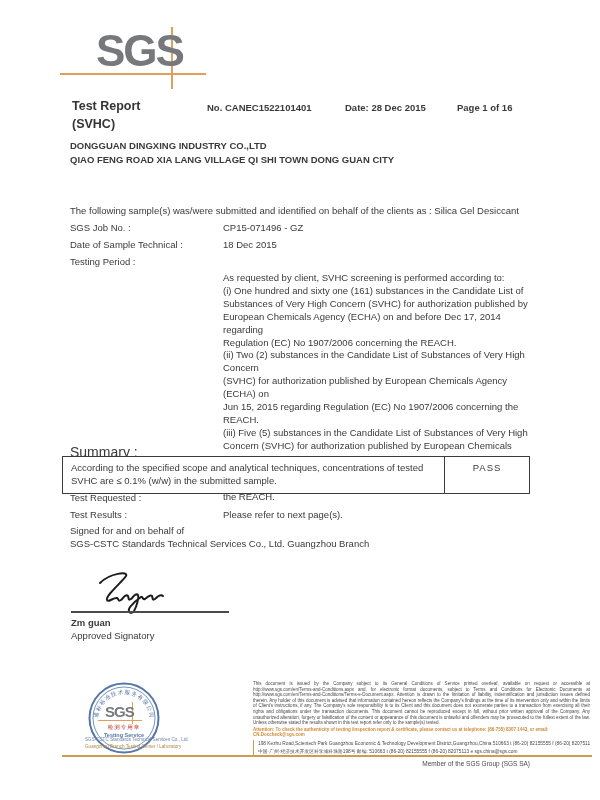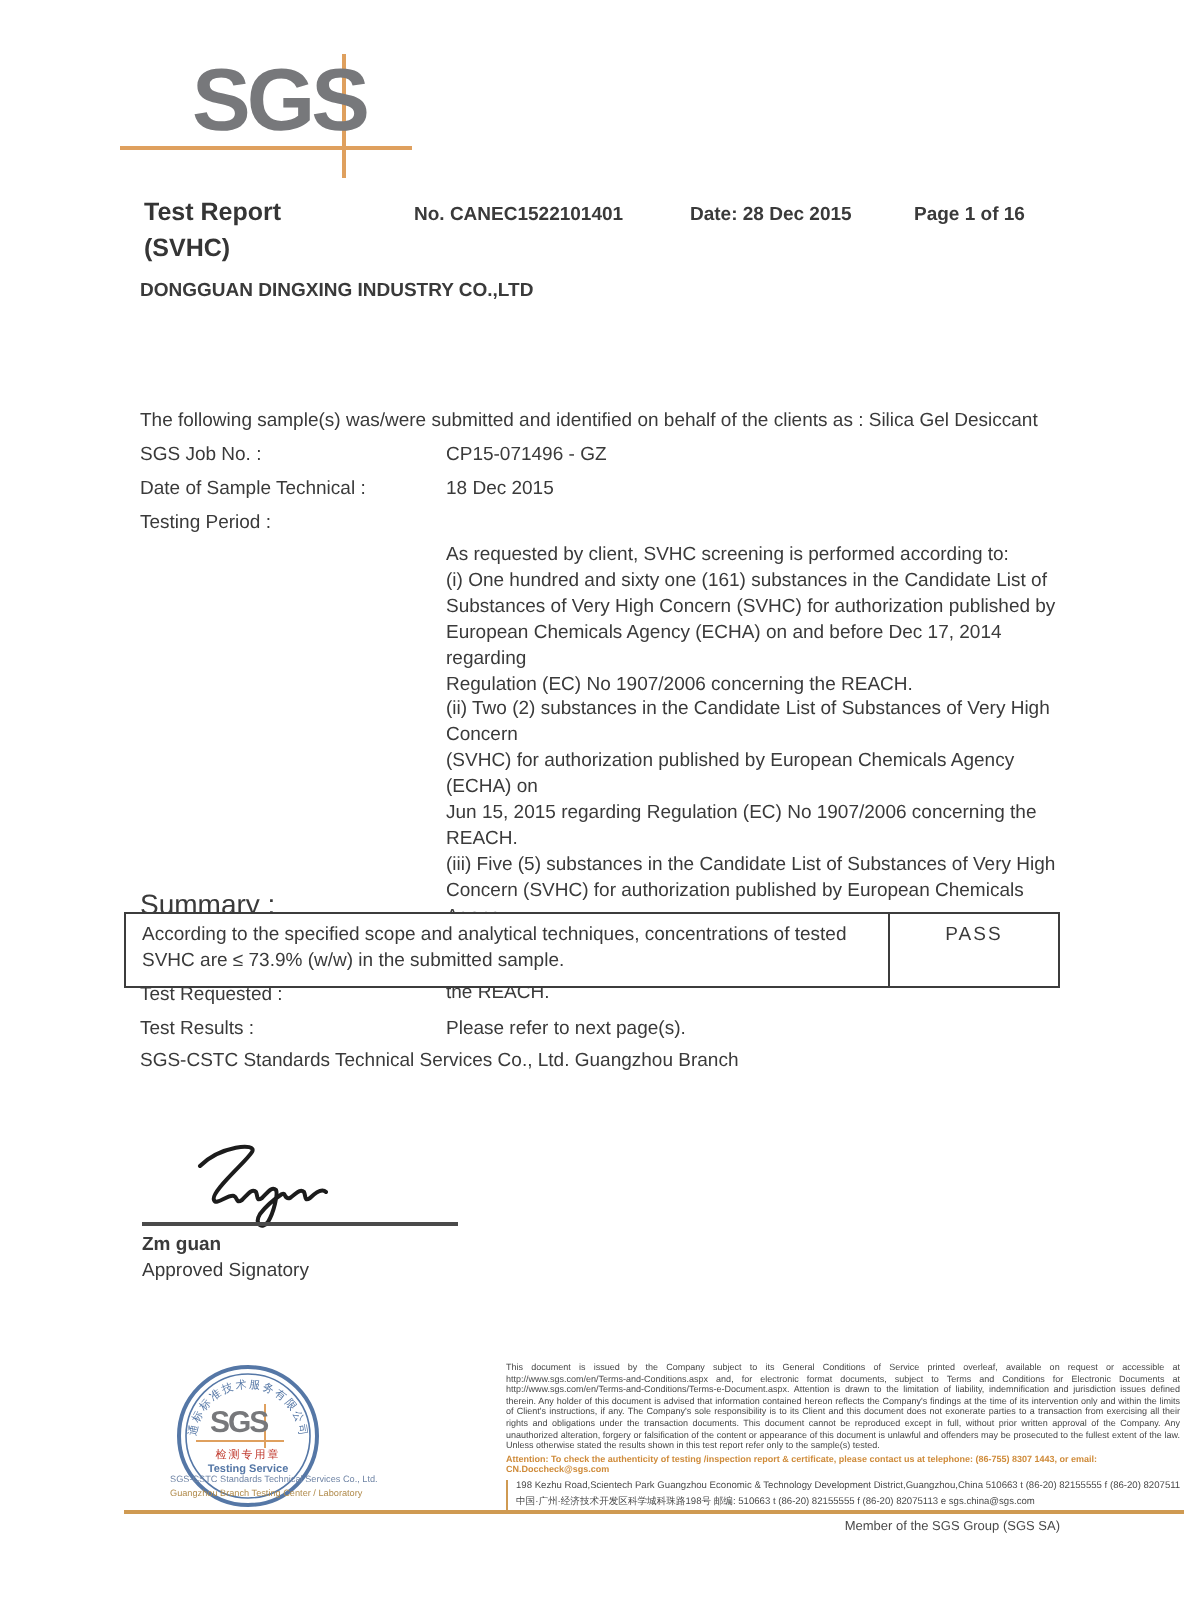--- a/index.html
+++ b/index.html
@@ -81,20 +81,21 @@
 </div>
 
 <div class="abs title1">Test Report</div>
 <div class="abs title2">(SVHC)</div>
 <div class="abs hdr-no">No. CANEC1522101401</div>
 <div class="abs hdr-date">Date: 28 Dec 2015</div>
 <div class="abs hdr-page">Page 1 of 16</div>
 
 <div class="abs client">
   <div>DONGGUAN DINGXING INDUSTRY CO.,LTD</div>
+  <div>QIAO FENG ROAD XIA LANG VILLAGE QI SHI TOWN DONG GUAN CITY</div>
 </div>
 
 <div class="abs intro">The following sample(s) was/were submitted and identified on behalf of the clients as : Silica Gel Desiccant</div>
 
 <div class="abs info-table">
   <div class="info-row">
     <div class="info-label">SGS Job No. :</div>
     <div class="info-value">CP15-071496 - GZ</div>
   </div>
   <div class="info-row">
@@ -121,25 +122,26 @@
   </div>
   <div class="info-row">
     <div class="info-label">Test Results :</div>
     <div class="info-value">Please refer to next page(s).</div>
   </div>
 </div>
 
 <div class="abs summary-label">Summary :</div>
 <div class="abs summary-box">
   <div class="summary-cell">According to the specified scope and analytical techniques, concentrations of tested
-SVHC are ≤ 73.9% (w/w) in the submitted sample.</div>
+SVHC are ≤ 0.1% (w/w) in the submitted sample.</div>
   <div class="verdict-cell">PASS</div>
 </div>
 
 <div class="abs signed-block">
+  <div>Signed for and on behalf of</div>
   <div>SGS-CSTC Standards Technical Services Co., Ltd. Guangzhou Branch</div>
 </div>
 
 <svg class="abs sig-svg" width="110" height="48" viewBox="0 0 110 48">
   <path d="M20,15 C30,5 49,3 46,8 C43,13 25,28 27,32 C28,35 34,29 37,30
            C39,31 38,34 41,32 C44,29 46,26 48,28 C49,30 48,33 51,31
            C54,28 56,25 58,27 C59,29 57,38 54,43 C51,47 47,44 50,39
            C53,35 58,31 61,29 C63,28 62,32 65,31 C68,29 70,26 72,28
            C73,30 72,33 75,31 C78,28 81,26 83,28" fill="none" stroke="#1c1c1c" stroke-width="2" stroke-linecap="round"></path>
 </svg>

